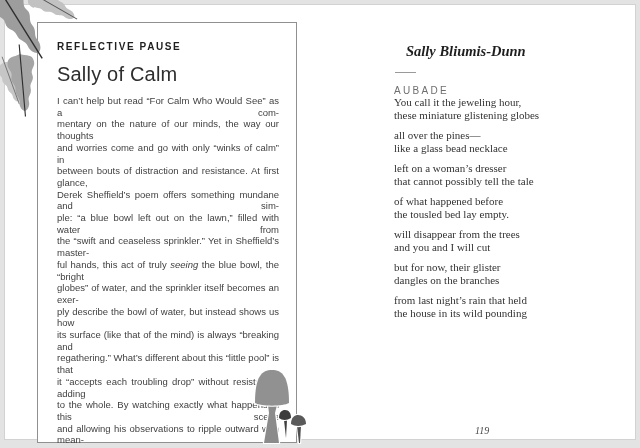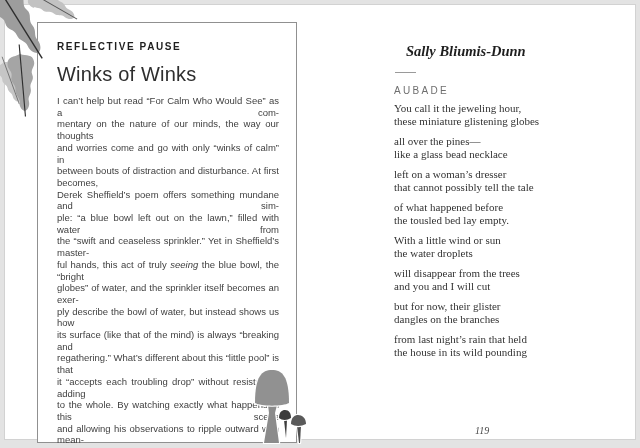--- a/index.html
+++ b/index.html
@@ -39,46 +39,46 @@
   .author-rule{
     width:21px;height:0;border:none;border-top:1px solid #9a9a9a;
     margin:5px 0 0 1px;
   }
   .poem-title{
     font-size:10px;letter-spacing:2.3px;color:#6e6e6e;
     margin:12px 0 0 0;font-weight:400;
   }
   .poem{
     font-family:"Liberation Serif",serif;
-    font-size:11px;line-height:13px;color:#333;margin-top:6px;
+    font-size:11px;line-height:13px;color:#333;
   }
   .stanza{margin:0 0 7px 0;}
   .page-number{
     position:absolute;left:470px;top:420px;
     font-family:"Liberation Serif",serif;font-style:italic;
     font-size:10px;color:#4a4a4a;
   }
   
   .leaves-svg{position:absolute;left:0;top:0;width:86px;height:170px;}
   .mushrooms-svg{position:absolute;left:247px;top:368px;width:64px;height:76px;}
   .halo{paint-order:stroke;stroke:#ffffff;stroke-width:2.4px;stroke-linejoin:round;}
 </style>
 </head>
 <body>
 
 <div class="spread">
 
   <div class="essay-box">
     <div class="eyebrow">REFLECTIVE PAUSE</div>
-    <h1 class="essay-title">Winks of Winks</h1>
+    <h1 class="essay-title">Sally of Calm</h1>
     <div class="essay-body">
         <div class="jline">I can’t help but read “For Calm Who Would See” as a com-</div>
         <div class="jline">mentary on the nature of our minds, the way our thoughts</div>
         <div class="jline">and worries come and go with only “winks of calm” in</div>
-        <div class="jline">between bouts of distraction and disturbance. At first becomes,</div>
+        <div class="jline">between bouts of distraction and resistance. At first glance,</div>
         <div class="jline">Derek Sheffield’s poem offers something mundane and sim-</div>
         <div class="jline">ple: “a blue bowl left out on the lawn,” filled with water from</div>
         <div class="jline">the “swift and ceaseless sprinkler.” Yet in Sheffield’s master-</div>
         <div class="jline">ful hands, this act of truly <i>seeing</i> the blue bowl, the “bright</div>
         <div class="jline">globes” of water, and the sprinkler itself becomes an exer-</div>
         <div class="jline">ply describe the bowl of water, but instead shows us how</div>
         <div class="jline">its surface (like that of the mind) is always “breaking and</div>
         <div class="jline">regathering.” What’s different about this “little pool” is that</div>
         <div class="jline">it “accepts each troubling drop” without resistance, adding it</div>
         <div class="jline">to the whole. By watching exactly what happens in this scene</div>
@@ -89,21 +89,20 @@
 
   <div class="poem-col">
     <p class="author">Sally Bliumis-Dunn</p>
     <hr class="author-rule">
     <p class="poem-title">AUBADE</p>
     <div class="poem">
         <p class="stanza">You call it the jeweling hour,<br>these miniature glistening globes</p>
         <p class="stanza">all over the pines—<br>like a glass bead necklace</p>
         <p class="stanza">left on a woman’s dresser<br>that cannot possibly tell the tale</p>
         <p class="stanza">of what happened before<br>the tousled bed lay empty.</p>
-        <p class="stanza">With a little wind or sun<br>the water droplets</p>
         <p class="stanza">will disappear from the trees<br>and you and I will cut</p>
         <p class="stanza">but for now, their glister<br>dangles on the branches</p>
         <p class="stanza">from last night’s rain that held<br>the house in its wild pounding</p>
       </div>
   </div>
   <div class="page-number">119</div>
 
 </div>
 
 <svg class="leaves-svg" viewBox="0 0 86 170" xmlns="http://www.w3.org/2000/svg">

